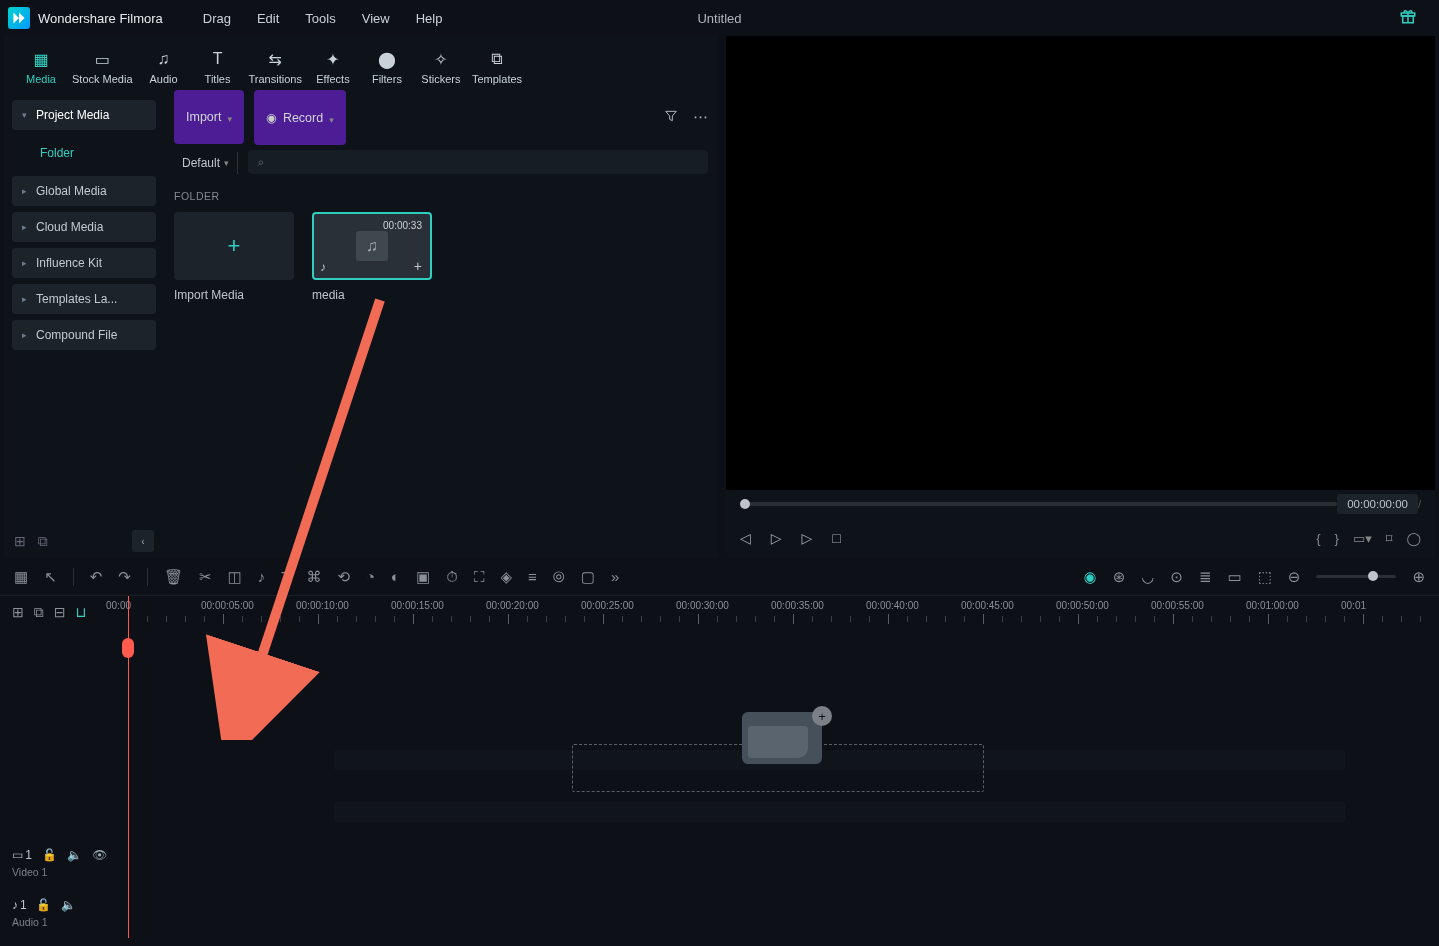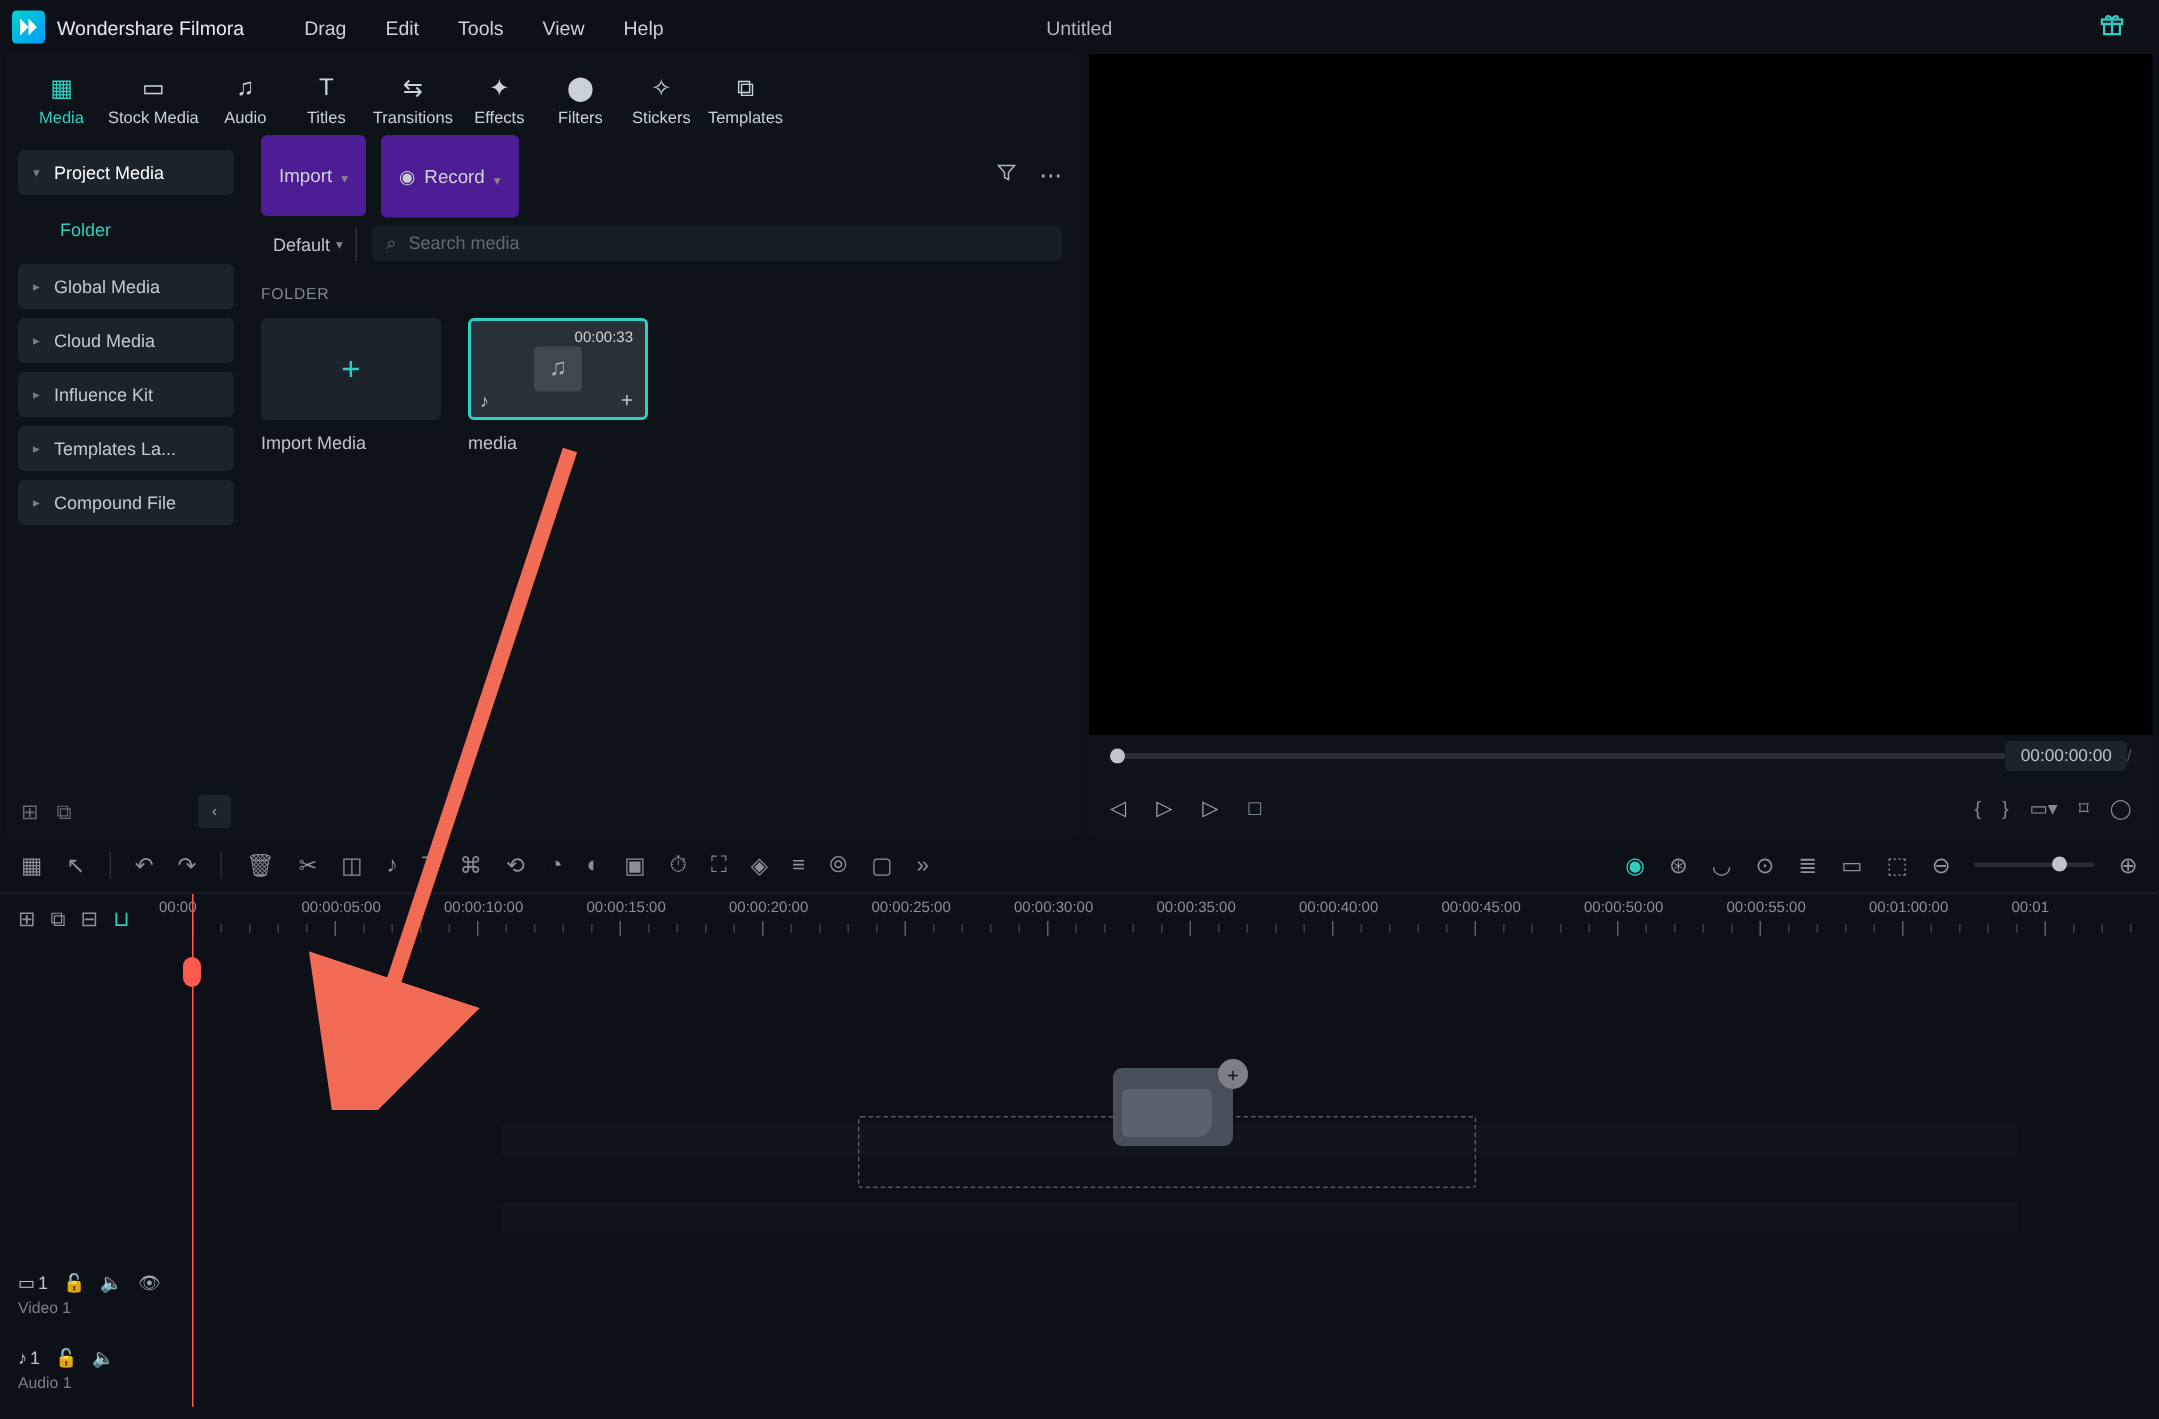--- a/index.html
+++ b/index.html
@@ -240,21 +240,20 @@
             <span class="icon-btn">⋯</span>
           </div>
         </div>
         <div class="content-search">
           <div class="sort-sel">
               <span>Default</span>
               <span style="font-size:9px;color:#888">▾</span>
             </div>
           <div class="search-box">
             <span style="color:#667;font-size:12px">⌕</span>
-            <input placeholder="Search media" style="">
           </div>
         </div>
         <div class="folder-label">FOLDER</div>
         <div class="media-grid">
           <div class="media-thumb">
             <div class="thumb-box">
                 <span>+</span>
               </div>
             <div class="thumb-label">Import Media</div>
           </div>

